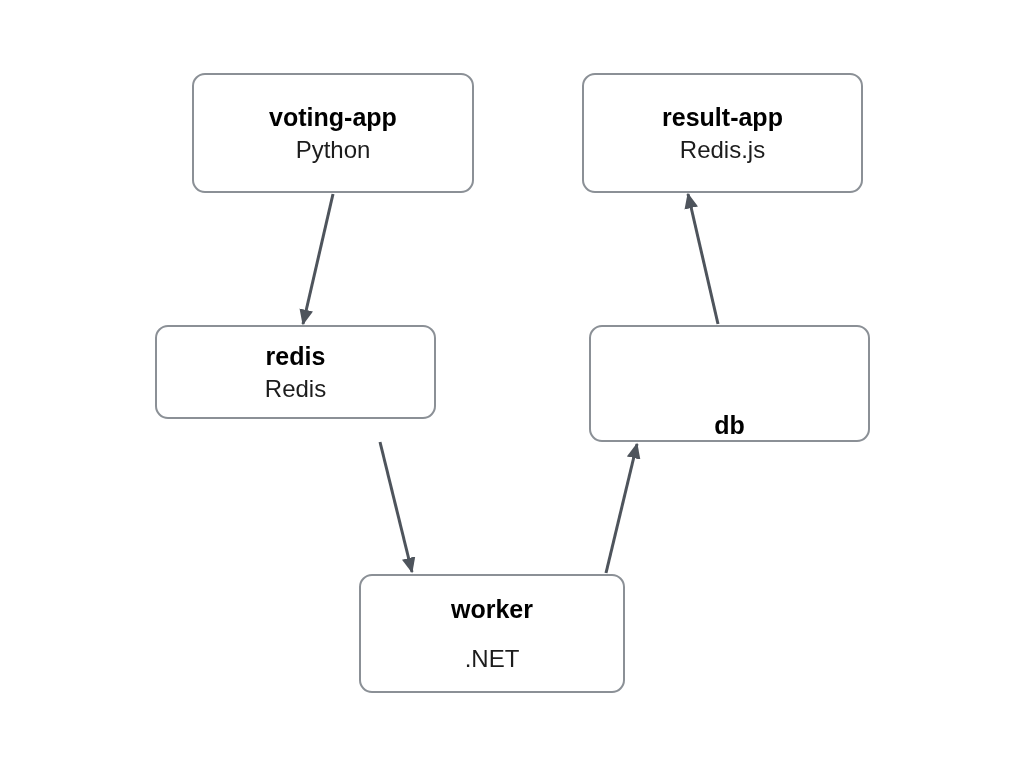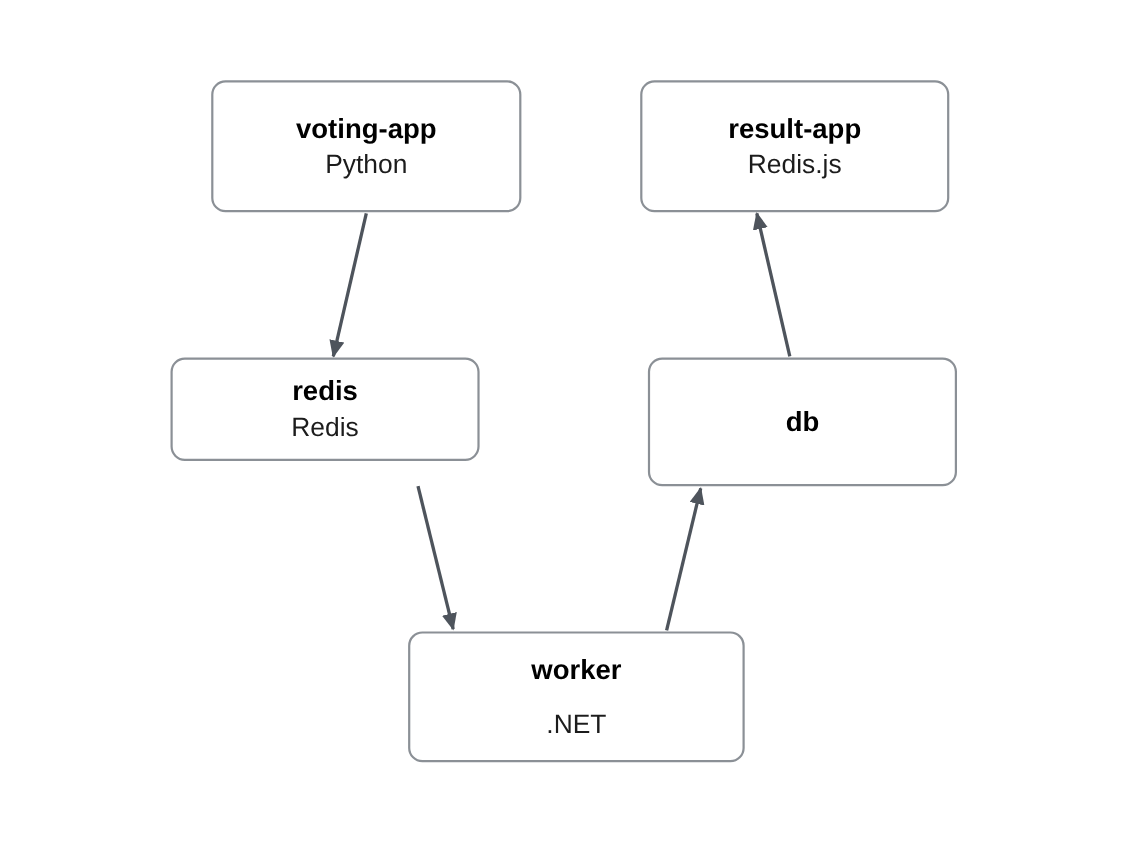--- a/index.html
+++ b/index.html
@@ -42,22 +42,22 @@
   }
   .node .tech{
     font-weight:400;
     font-size:24px;
     color:var(--subtitle-text);
     line-height:1.2;
   }
   .node-voting-app{left:192px;top:73px;width:282px;height:120px;}
   .node-result-app{left:582px;top:73px;width:281px;height:120px;}
   .node-redis{left:155px;top:325px;width:281px;height:94px;}
-  .node-db{left:589px;top:325px;width:281px;height:117px;}
-  .node-worker{left:371px;top:574px;width:306px;height:119px;gap:21px;}
+  .node-db{left:589px;top:325px;width:281px;height:117px;justify-content:flex-end;}
+  .node-worker{left:359px;top:574px;width:266px;height:119px;gap:21px;}
   svg.edges{
     position:absolute;left:0;top:0;
     width:1024px;height:768px;
     z-index:1;
     pointer-events:none;
   }
 </style>
 </head>
 <body>
 

